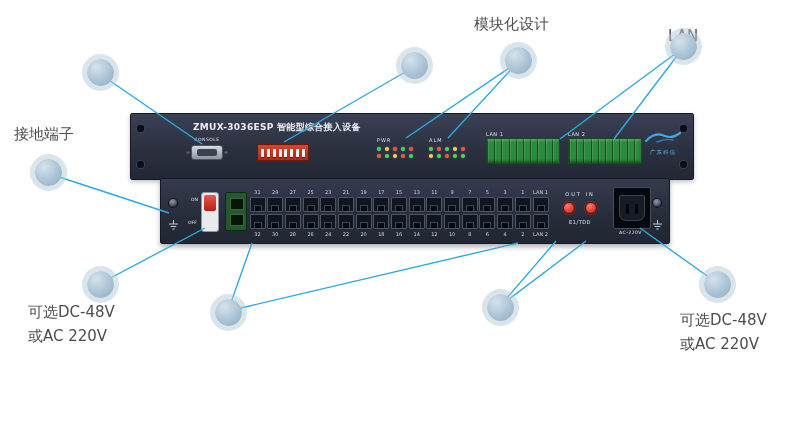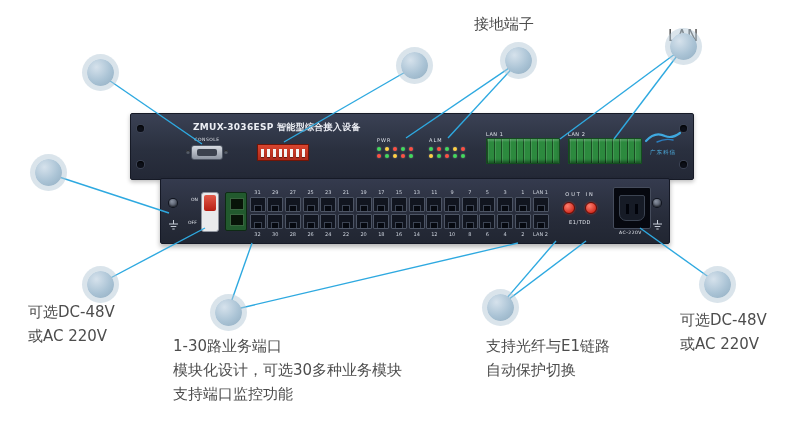--- a/index.html
+++ b/index.html
@@ -341,25 +341,21 @@
   <span class="dot" style="left:100px;top:72px"></span>
   <span class="dot" style="left:414px;top:65px"></span>
   <span class="dot" style="left:518px;top:60px"></span>
   <span class="dot" style="left:683px;top:46px"></span>
   <span class="dot" style="left:48px;top:172px"></span>
   <span class="dot" style="left:100px;top:284px"></span>
   <span class="dot" style="left:228px;top:312px"></span>
   <span class="dot" style="left:500px;top:307px"></span>
   <span class="dot" style="left:717px;top:284px"></span>
 
-  <div class="lbl" style="left:474px;top:12px">接地端子</div>
+  <div class="lbl" style="left:474px;top:12px">模块化设计</div>
   <div class="lbl" style="left:668px;top:24px">LAN</div>
+  <div class="lbl" style="left:14px;top:122px">接地端子</div>
   <div class="lbl" style="left:28px;top:300px">可选DC-48V
 或AC 220V</div>
-  <div class="lbl" style="left:173px;top:334px">1-30路业务端口
-模块化设计，可选30多种业务模块
-支持端口监控功能</div>
-  <div class="lbl" style="left:486px;top:334px">支持光纤与E1链路
-自动保护切换</div>
   <div class="lbl" style="left:680px;top:308px">可选DC-48V
 或AC 220V</div>
 
 </div>
 
 </body></html>

